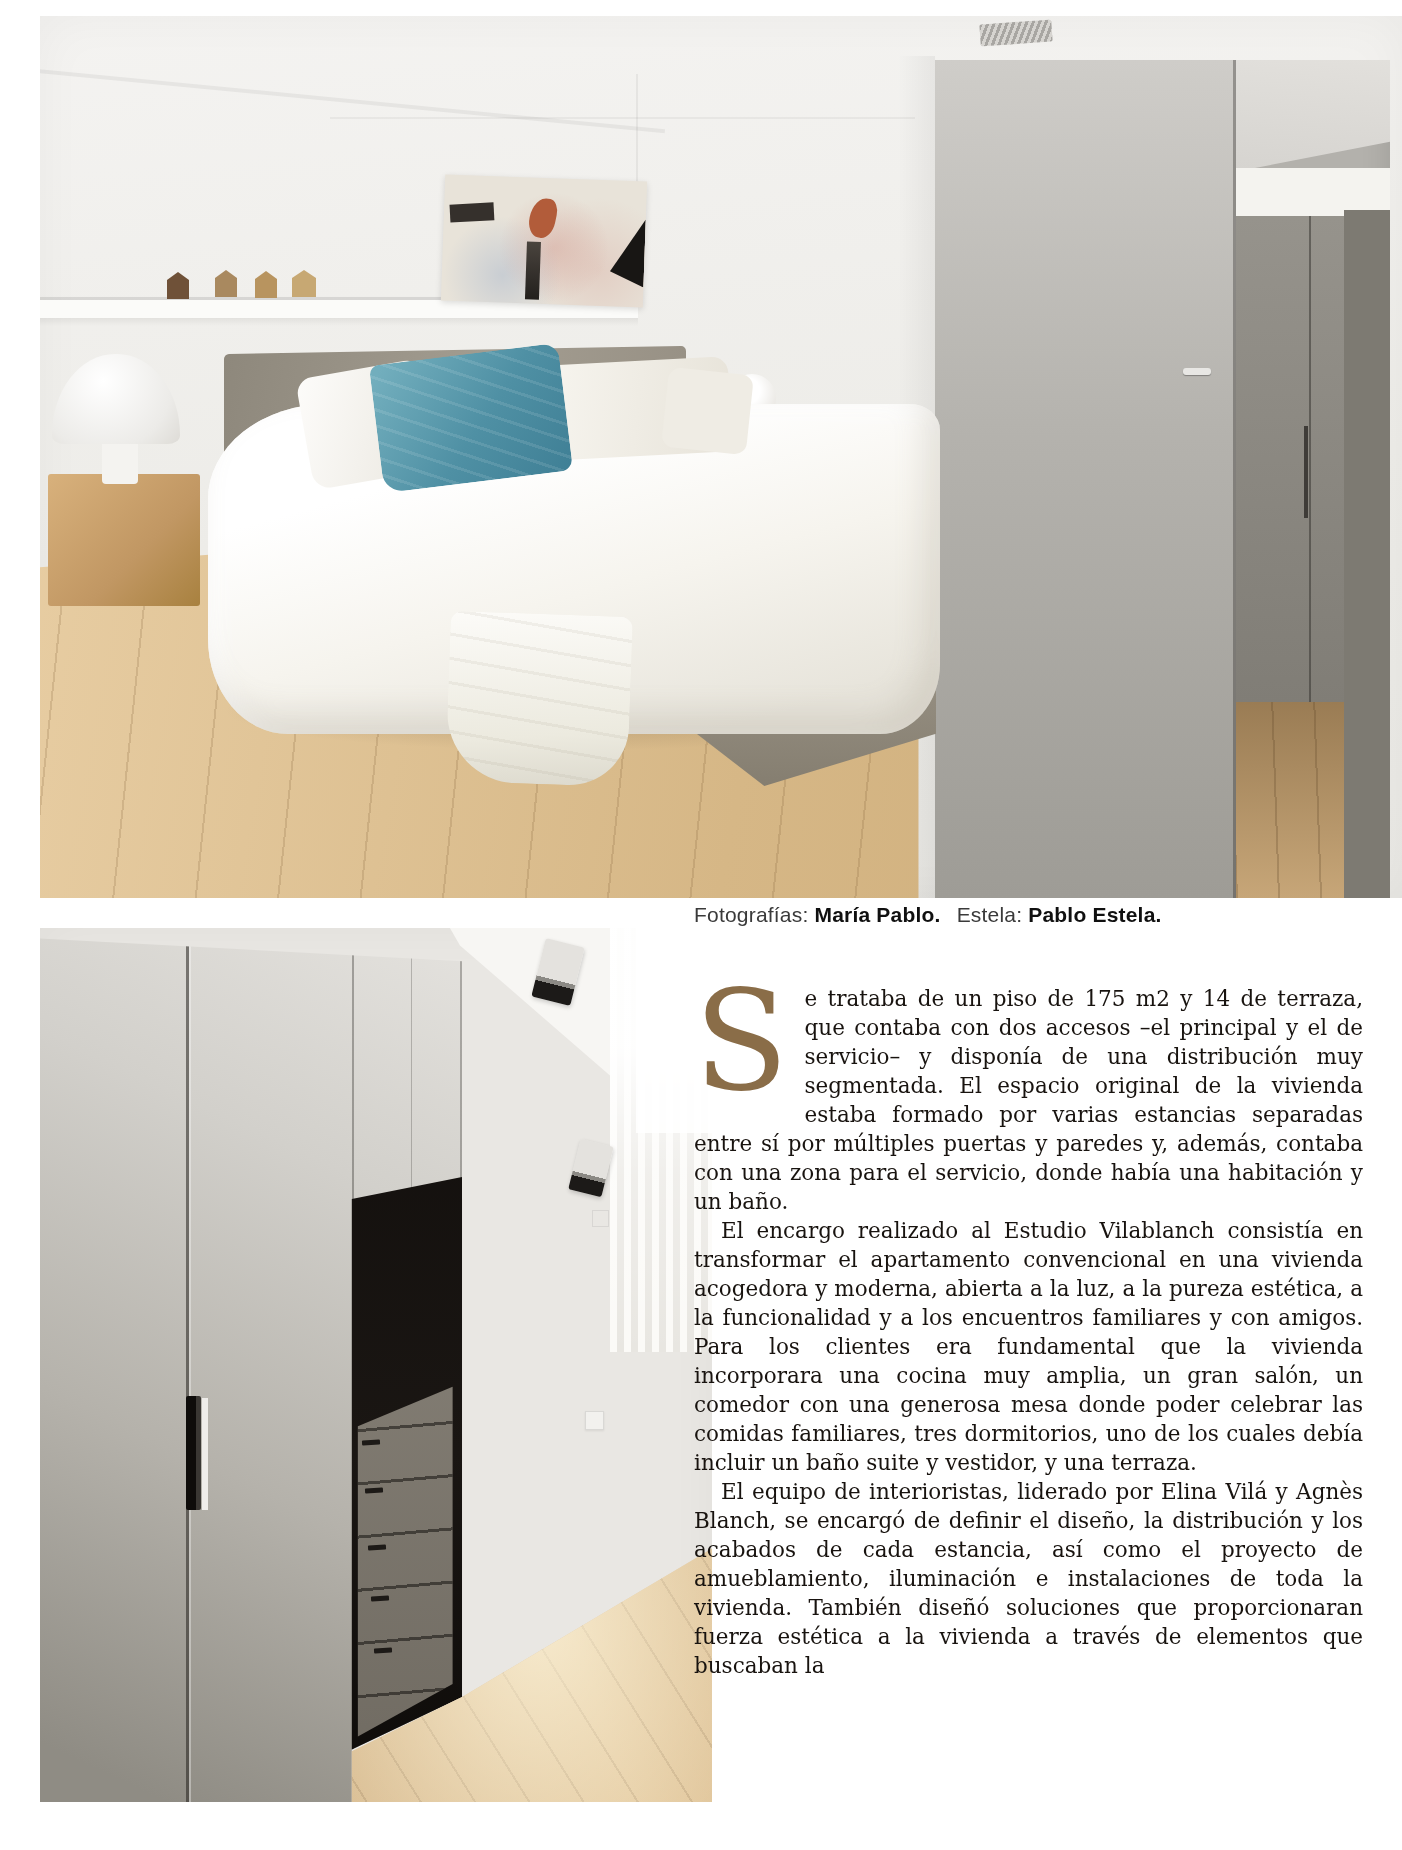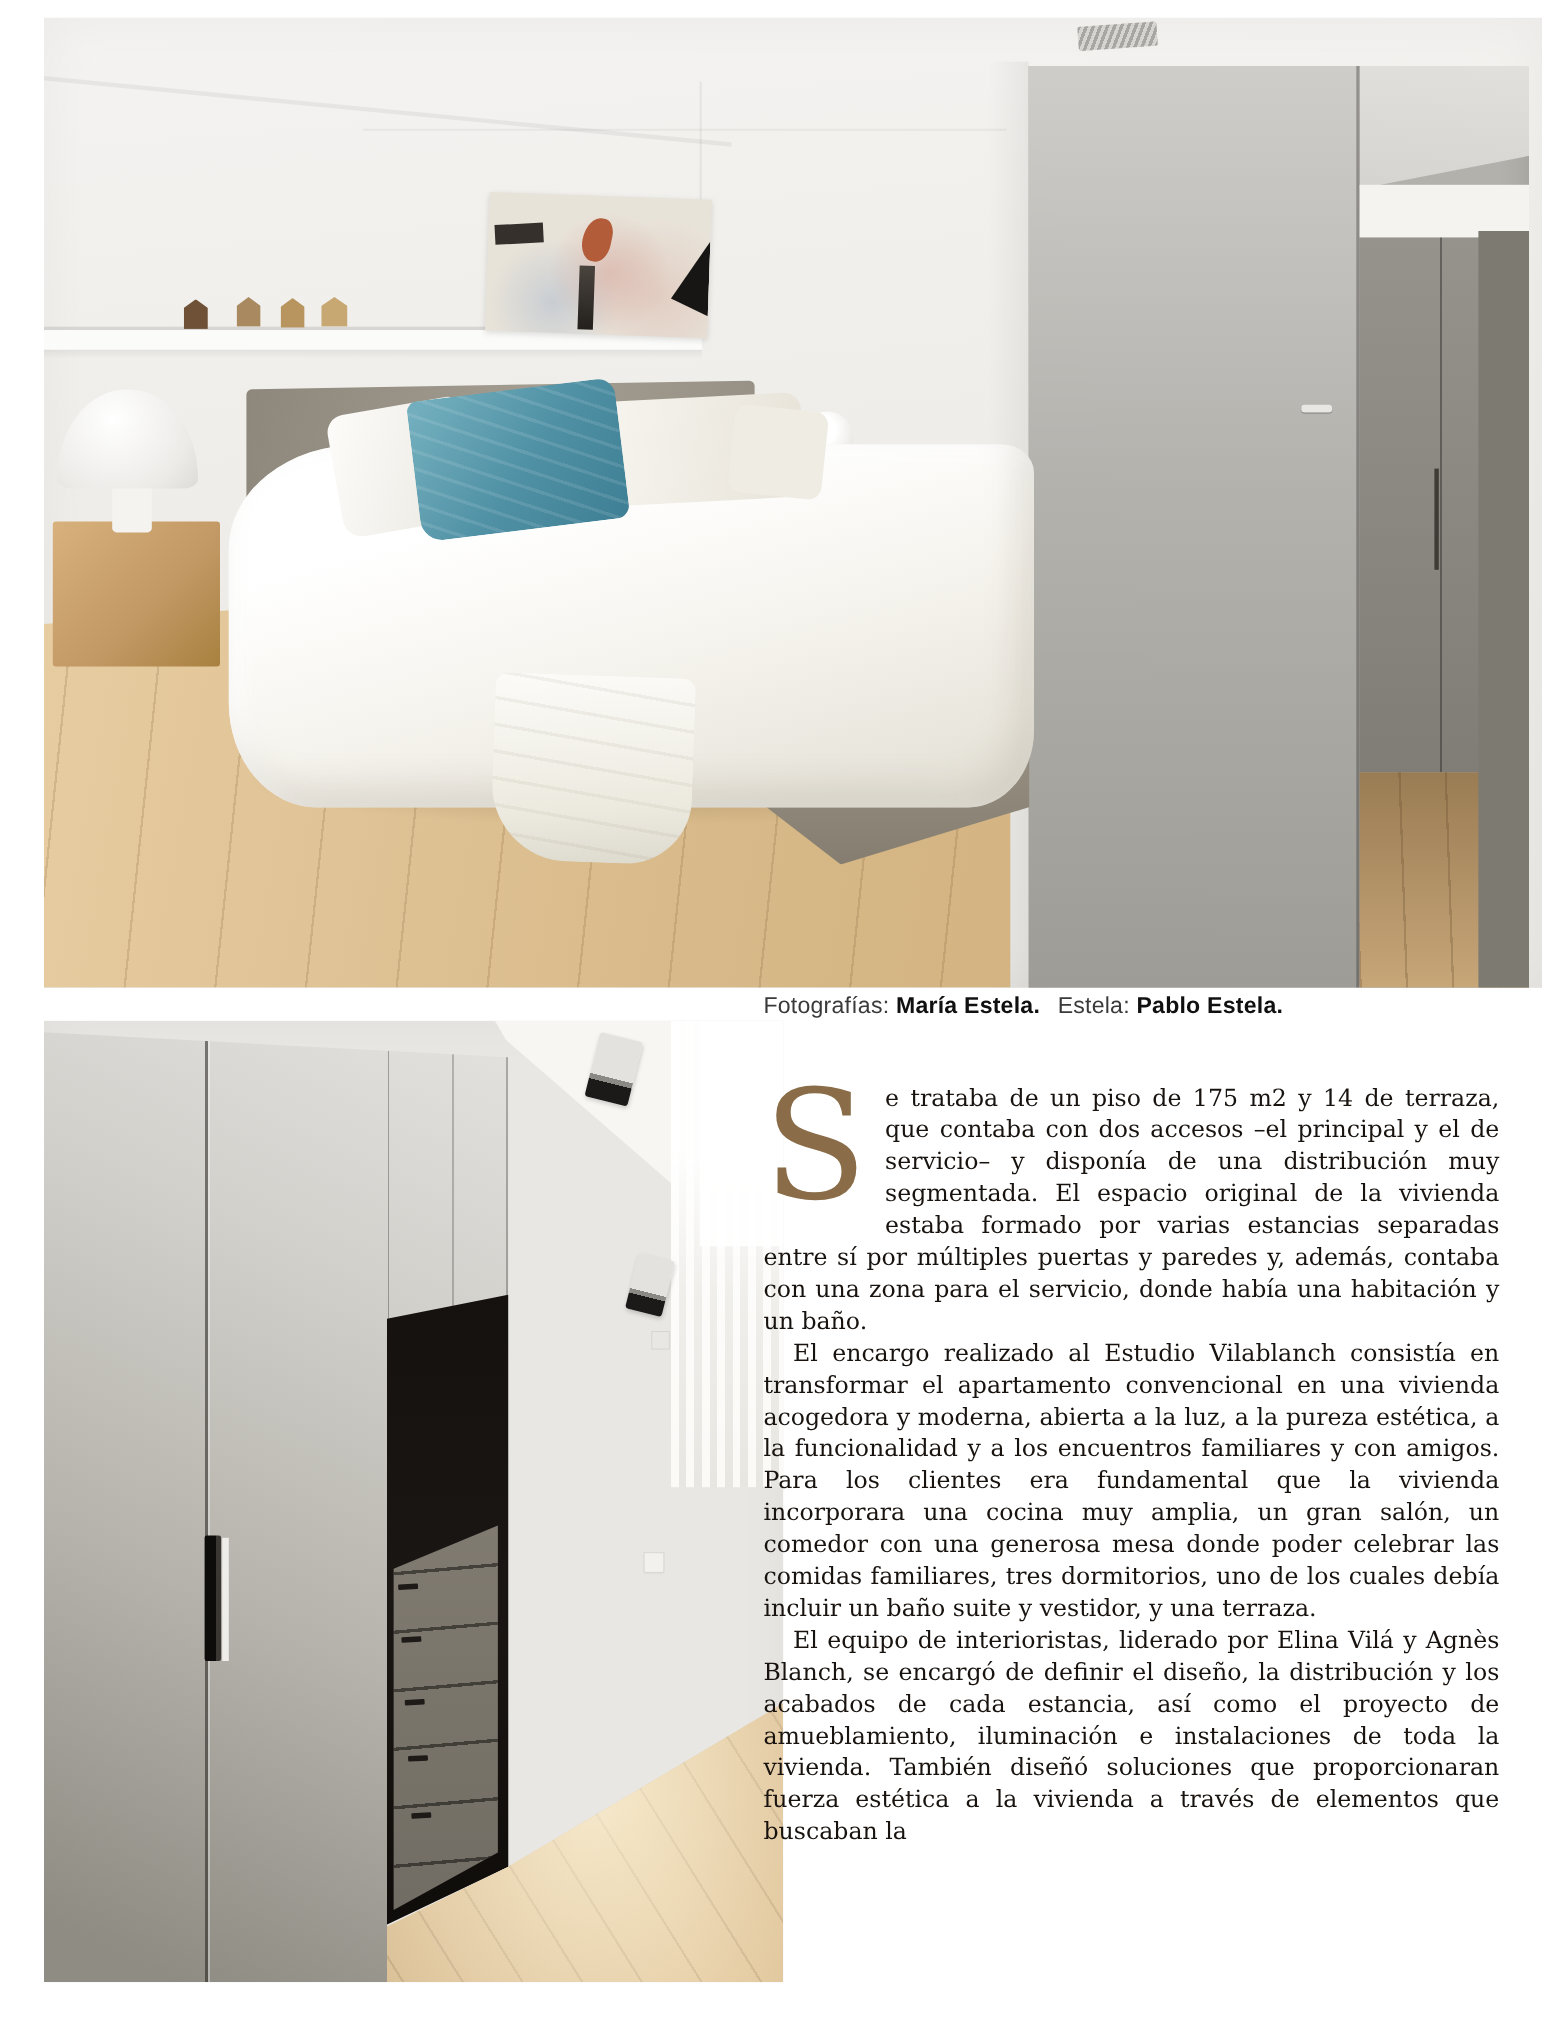--- a/index.html
+++ b/index.html
@@ -228,21 +228,21 @@
     <div class="pillow-white-left"></div>
     <div class="pillow-white-right"></div>
     <div class="pillow-white-right2"></div>
     <div class="pillow-blue"></div>
     <div class="nightstand"></div>
     <div class="mushroom-base"></div>
     <div class="mushroom-dome"></div>
   </figure>
 
   <div class="credit">
-    <span class="lbl">Fotografías:</span><b class="val">María Estela.</b>
+    <span class="lbl">Fotografías:</span><b class="val">María Pablo.</b>
     <span class="lbl">Estela:</span><b>Pablo Estela.</b>
   </div>
 
   <figure class="photo" id="photo-bottom">
     <div class="wc-ceiling"></div>
     <div class="blinds"></div>
     <div class="window-glow"></div>
     <div class="spotlight spot1"></div>
     <div class="spotlight spot2"></div>
     <div class="wardrobe-face"></div>

